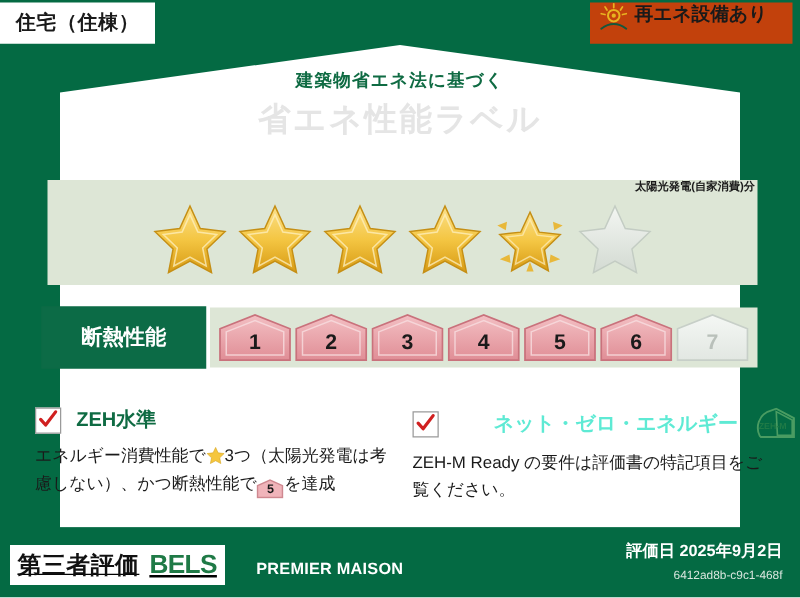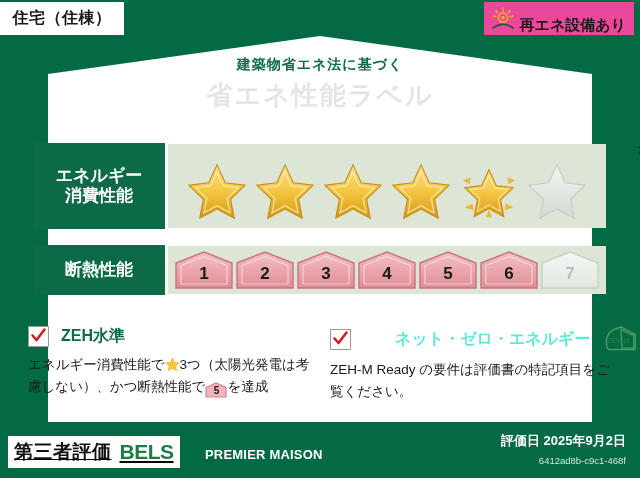--- a/index.html
+++ b/index.html
@@ -25,23 +25,23 @@
   .tag-housing{
     position:absolute;left:0px;top:2px;width:124px;height:33px;
     background:#ffffff;
     display:flex;align-items:center;justify-content:center;
     font-size:16px;font-weight:bold;color:#1a1a1a;letter-spacing:.5px;
   }
 
   
   .badge-renew{
     position:absolute;right:6px;top:2px;height:33px;
-    background:#ec4899;
-    display:flex;align-items:flex-end;gap:4px;
-    padding:0 8px 0 6px;
+    background:#c2410c;
+    display:flex;align-items:flex-start;gap:4px;
+    padding:0 20px 0 6px;
   }
   .badge-renew .txt{font-size:15px;font-weight:bold;color:#1a1a1a;}
 
   
   .title-wrap{
     position:absolute;left:0;top:56px;width:640px;text-align:center;
   }
   .title-sub{font-size:14px;font-weight:bold;color:#0f6b43;letter-spacing:1px;}
   .title-main{font-size:26px;font-weight:bold;color:#e5e5e5;letter-spacing:2px;margin-top:4px;}
 
@@ -175,24 +175,20 @@
     </span>
     <span class="txt">再エネ設備あり</span>
   </div>
 
   <div class="title-wrap">
     <div class="title-sub">建築物省エネ法に基づく</div>
     <div class="title-main">省エネ性能ラベル</div>
   </div>
 
   <div class="row row-energy">
-    <div class="row-label">
-      <span>エネルギー</span>
-      <span>消費性能</span>
-    </div>
     <div class="row-scale">
 
       <div class="solar-note">太陽光発電(自家消費)分</div>
 
       <div class="stars">
 
         <div class="star">
           <svg viewBox="0 0 64 62">
               <defs>
                 <linearGradient id="g1" x1="0" y1="0" x2="0" y2="1">

